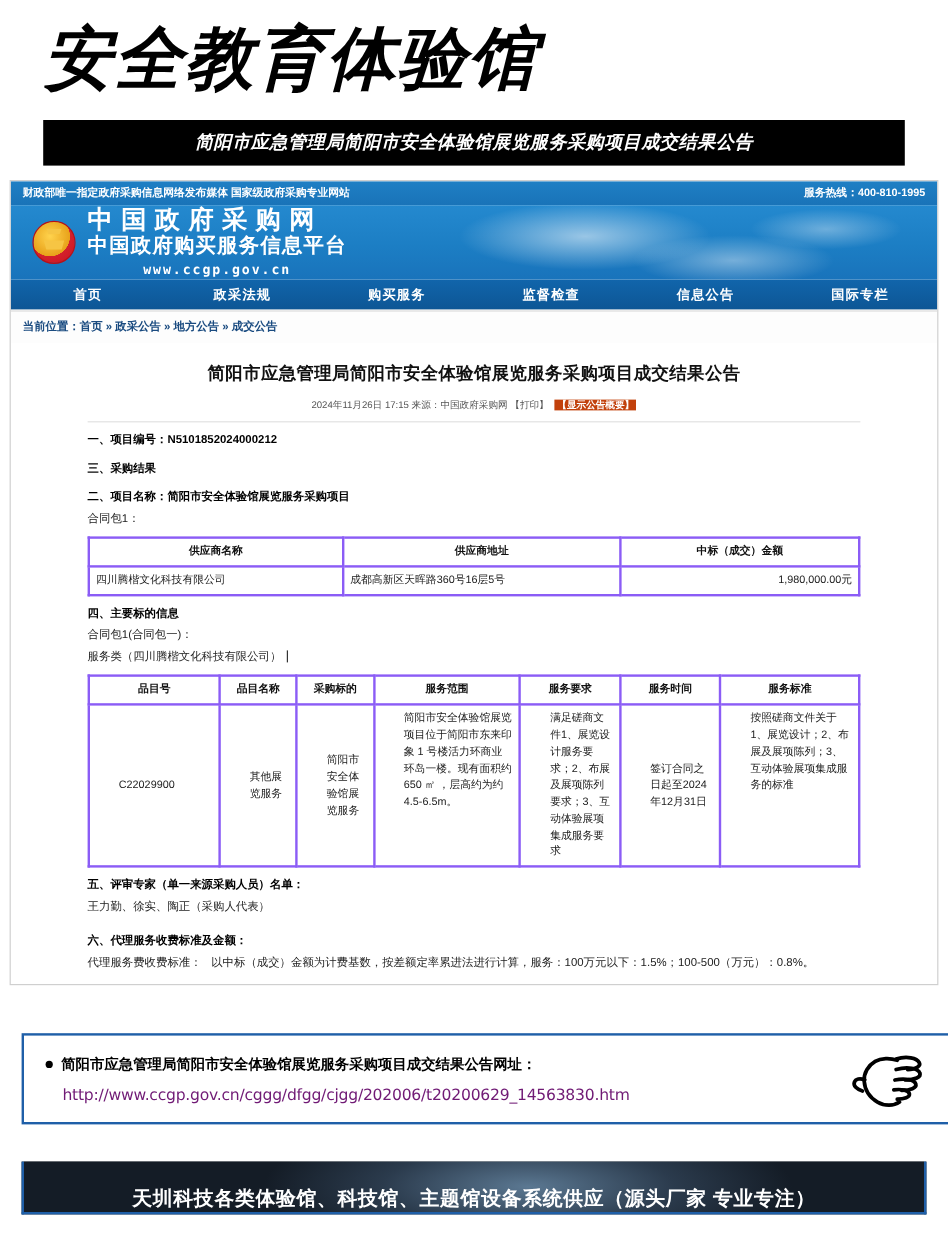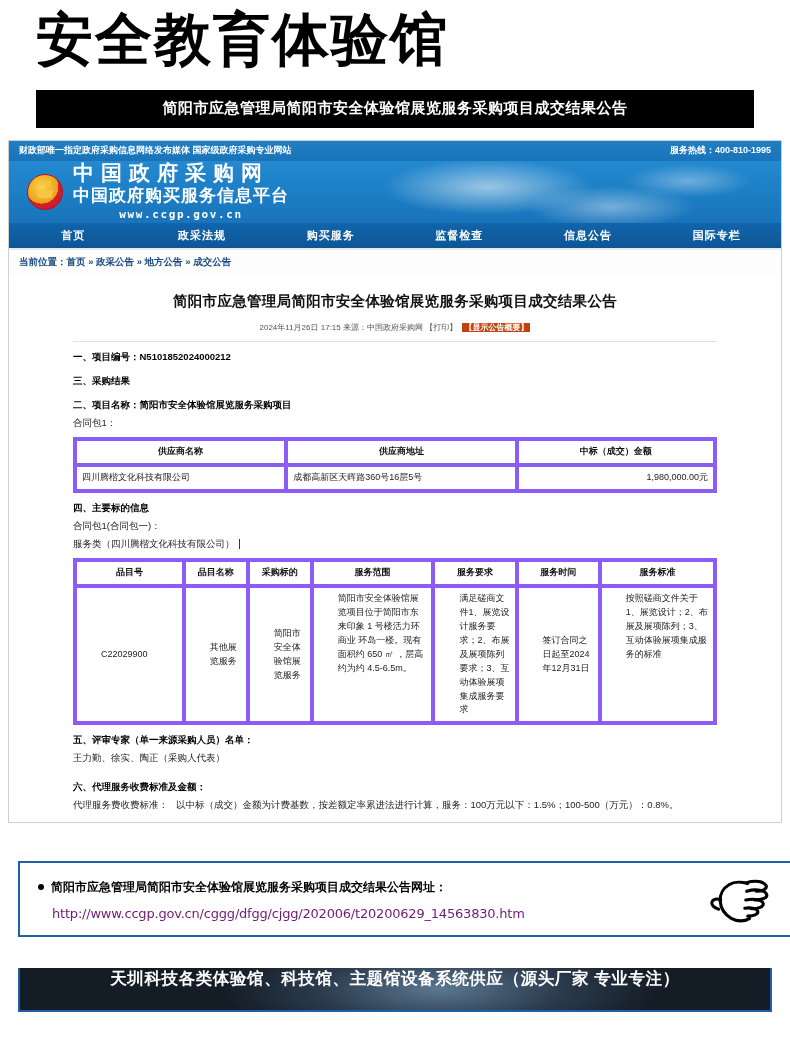--- a/index.html
+++ b/index.html
@@ -11,21 +11,22 @@
     width: 790px;
     height: 1044px;
     font-family: "Liberation Sans", "DejaVu Sans", sans-serif;
     color: #000;
     overflow: hidden;
     position: relative;
   }
 
   
   .hero {
-    padding: 10px 0 0 0;
+    padding: 20px 0 0 0;
+    font-style: italic;
   }
   .hero-title {
     font-size: 57px;
     font-weight: bold;
     letter-spacing: 2px;
     line-height: 1.05;
     padding-left: 36px;
     color: #000;
     font-family: "DejaVu Sans", "Liberation Sans", sans-serif;
   }
@@ -200,21 +201,21 @@
     color: #222;
   }
 
   table.grid {
     border-collapse: collapse;
     width: 100%;
     margin: 5px 0 4px 0;
     table-layout: fixed;
   }
   table.grid th, table.grid td {
-    border: 4px solid #8b5cf6;
+    border: 2px solid #8b5cf6;
     font-size: 9px;
     padding: 4px 5px;
     vertical-align: middle;
     line-height: 1.55;
     word-break: break-word;
   }
   table.grid th {
     font-weight: bold;
     text-align: center;
     color: #111;
@@ -290,21 +291,21 @@
     top: 968px;
     width: 754px;
     height: 44px;
     box-sizing: border-box;
     background:
       radial-gradient(ellipse 220px 60px at 56% 50%, #5b7892 0%, #2b3b4d 55%, #141c26 100%),
       #101720;
     border: 2px solid #1f5fa8;
     border-top: none;
     display: flex;
-    align-items: flex-start;
+    align-items: flex-end;
     justify-content: center;
   }
   .footer-banner span {
     color: #ffffff;
     font-size: 16.5px;
     font-weight: bold;
     letter-spacing: 0.6px;
   }
 </style>
 </head>

